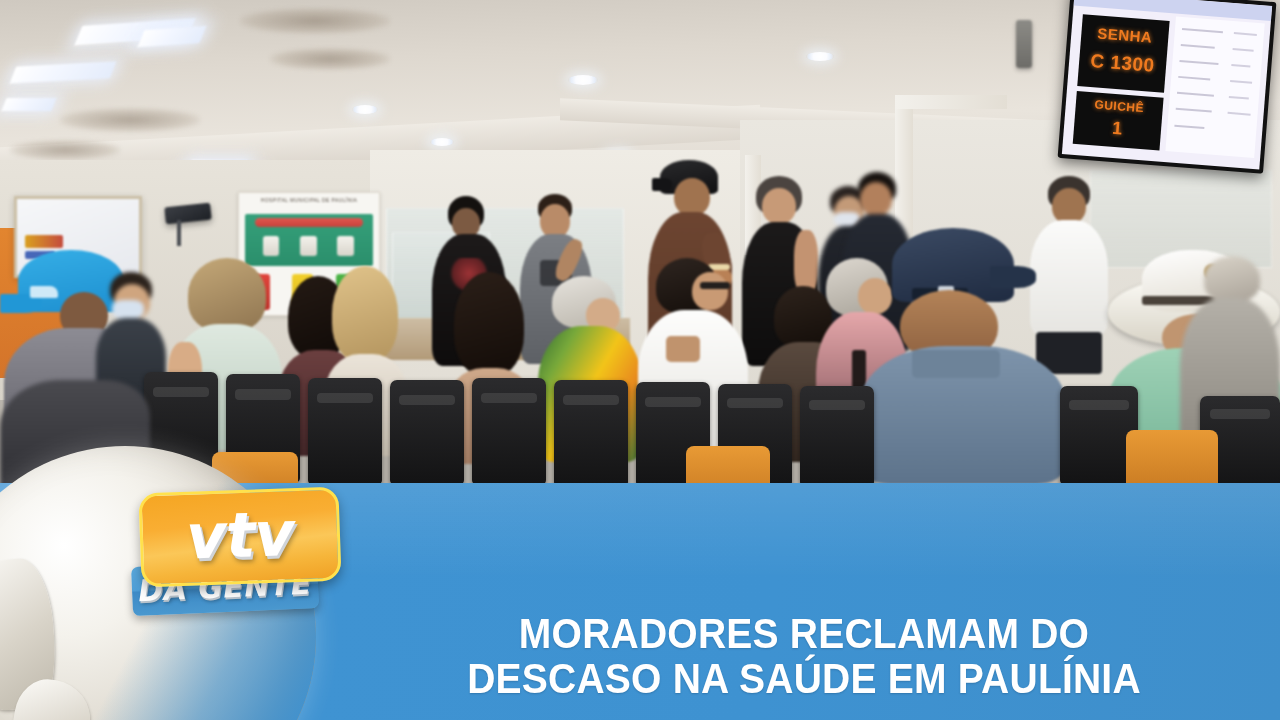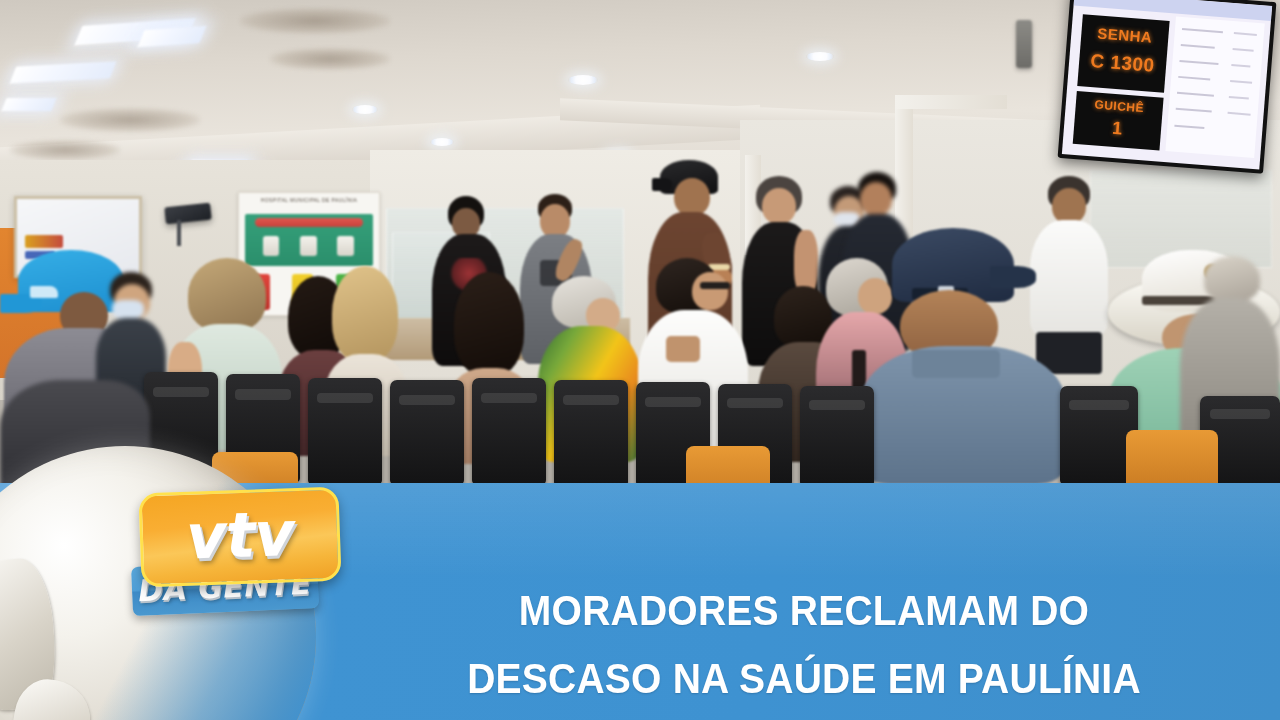--- a/index.html
+++ b/index.html
@@ -126,21 +126,21 @@
   .gente-box{position:absolute;left:0;top:73px;width:186px;height:49px;border-radius:7px;
     background:linear-gradient(180deg,#5aa9dd 0%,#4e9ed6 48%,#3d8ac6 52%,#4a98cf 100%);
     box-shadow:0 4px 9px rgba(0,0,0,.30);transform:rotate(-2.5deg);}
   .gente-text{position:absolute;left:0;right:0;top:50%;transform:translateY(-52%);
     text-align:center;font-family:"DejaVu Sans",sans-serif;font-weight:700;font-style:italic;
     font-size:30px;line-height:1;color:#fdfdfd;letter-spacing:.5px;
     text-shadow:1px 2px 0 #b9c3cc, 2px 3px 4px rgba(0,0,0,.30);}
 
   
   .headline{position:absolute;left:352px;right:24px;bottom:18px;
-    display:flex;flex-direction:column;justify-content:center;gap:23px;}
+    display:flex;flex-direction:column;justify-content:center;gap:0;}
   .hl-line{font-family:"Liberation Sans",sans-serif;font-weight:700;font-size:42px;line-height:1.07;
     color:#ffffff;text-align:center;letter-spacing:.2px;white-space:nowrap;
     transform:scaleX(.93);transform-origin:center;text-shadow:0 1px 2px rgba(20,60,95,.30);}
 </style>
 </head>
 <body>
 
 <div id="stage">
 
   <div id="photo">

